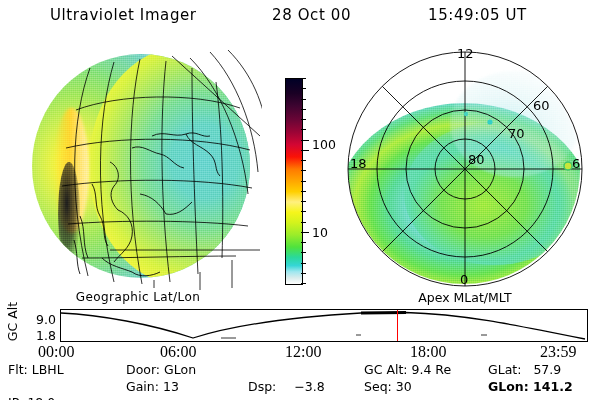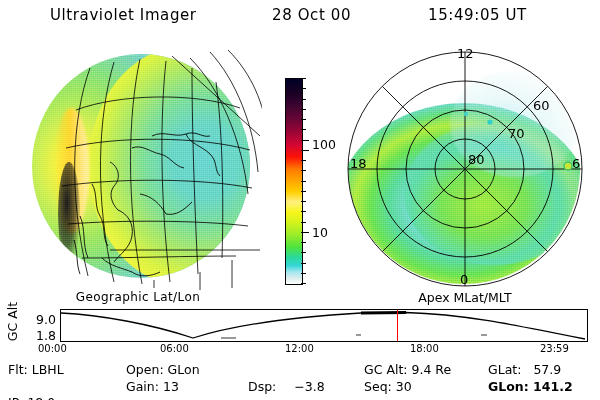--- a/index.html
+++ b/index.html
@@ -226,22 +226,23 @@
   #timeline-svg { position: absolute; left: 0; top: 0; width: 526px; height: 31px; }
   #timeline-marker {
     position: absolute;
     top: 0; bottom: 0;
     width: 1px;
     background: #ff0000;
   }
   .tl-xtick {
     position: absolute;
     top: 43px;
-    font-size: 10px;
-    white-space: nowrap;
+    font-size: 16px;
+    white-space: nowrap;
+    font-family: Liberation Serif, serif;
   }
 
   
   #status-panel {
     position: absolute;
     left: 8px; top: 362px;
     width: 588px; height: 36px;
     font-size: 12.5px;
   }
   .status-cell {
@@ -409,21 +410,21 @@
   <div class="status-cell" style="left:0px; top:0px;">
     <span>Flt:</span>
     <span>LBHL</span>
   </div>
   <div class="status-cell" style="left:0px; top:17px;margin-top:16px;">
     <span>IP:</span>
     <span>18.0</span>
   </div>
 
   <div class="status-cell" style="left:118px; top:0px;">
-    <span>Open:</span>
+    <span>Door:</span>
     <span>GLon</span>
   </div>
   <div class="status-cell" style="left:118px; top:17px;">
     <span>Gain:</span>
     <span>13</span>
   </div>
 
   <div class="status-cell" style="left:240px; top:17px;">
     <span>Dsp:</span>
     <span style="margin-left:14px;">−3.8</span>

